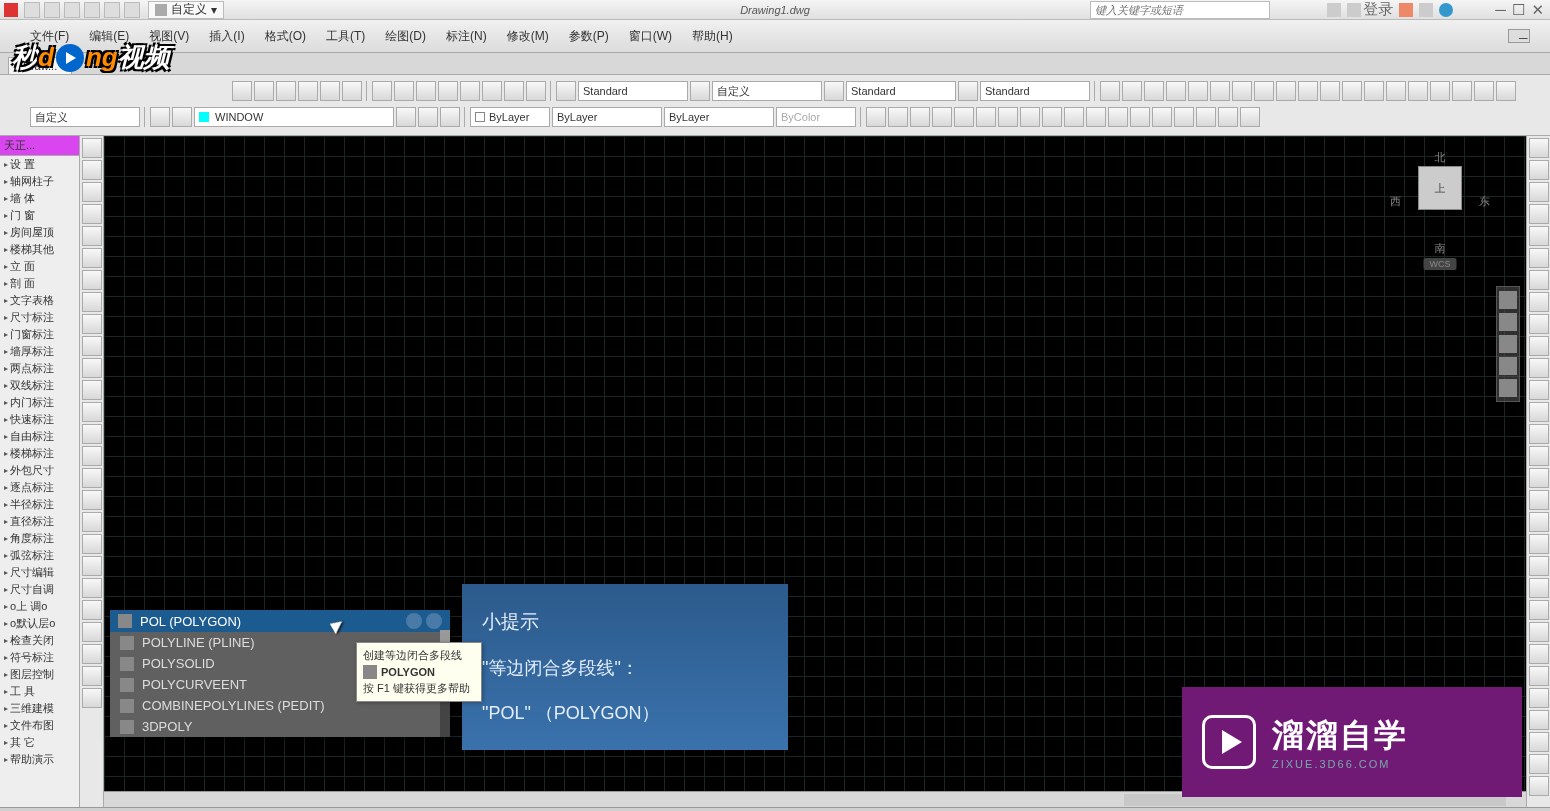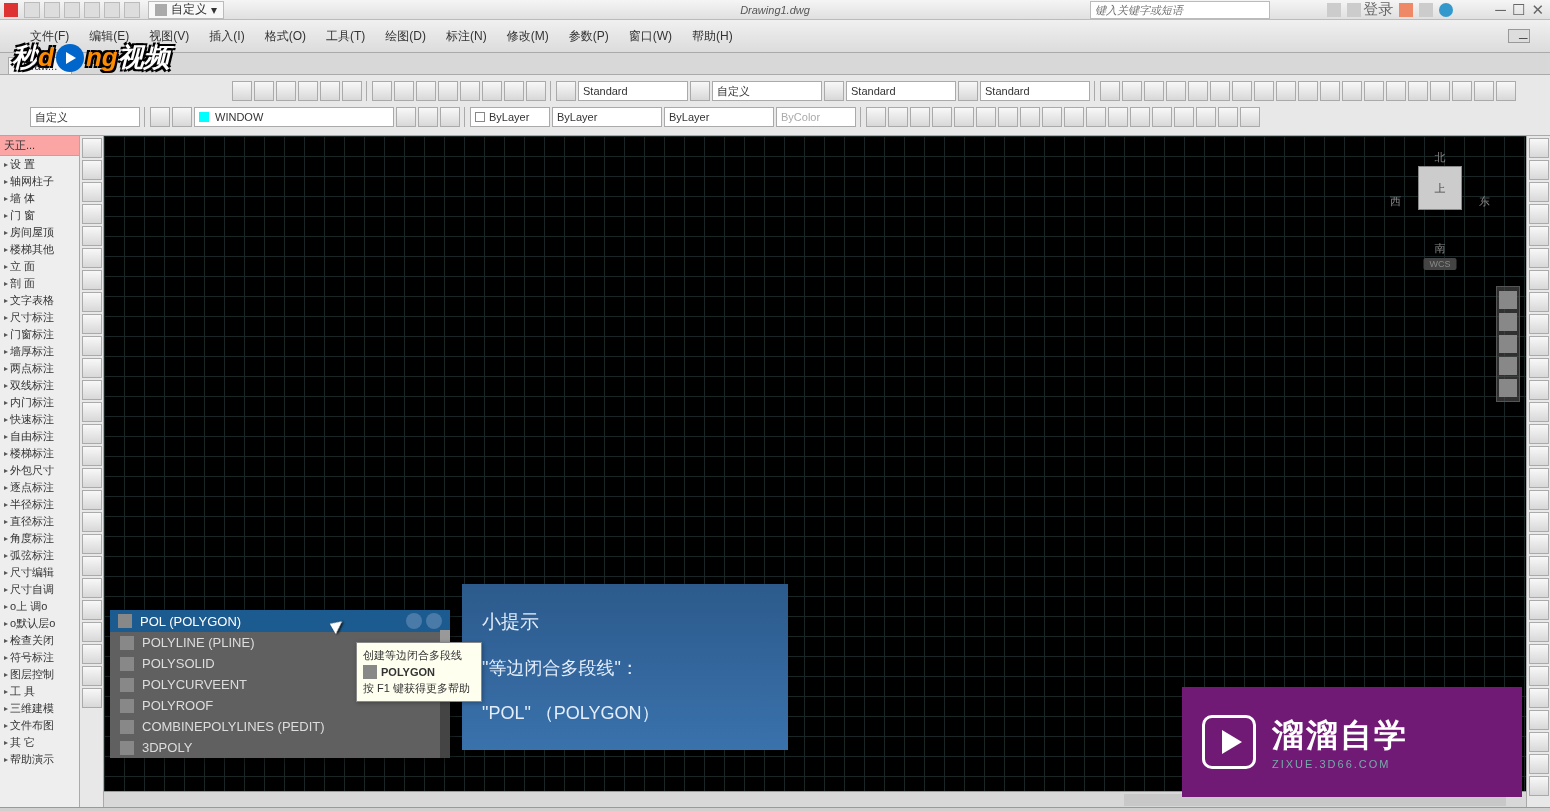--- a/index.html
+++ b/index.html
@@ -38,21 +38,21 @@
 .tb-row { display:flex; align-items:center; gap:2px; height:24px; margin-bottom:2px;margin-left:24px; }
 .tb-icon { width:20px; height:20px; background:linear-gradient(#f8f8f8,#d8d8d8); border:1px solid #aaa; display:inline-block; }
 .tb-sep { width:2px; height:20px; border-left:1px solid #aaa; margin:0 2px; }
 .tb-sel { height:20px; border:1px solid #aaa; background:#fff; padding:0 4px; font-size:11px; display:inline-flex; align-items:center; min-width:80px; }
 .tb-sel.wide { min-width:110px; }
 .tb-sel.layer { min-width:200px; }
 
 
 .main { display:flex; height:calc(811px - 20px - 22px - 22px - 56px - 20px); }
 .left-panel { width:80px; background:#eee; border-right:1px solid #aaa; overflow:hidden; }
-.left-panel .hdr { font-size:11px; padding:2px 4px; background:#fca5a5; border-bottom:1px solid #aaa; }
+.left-panel .hdr { font-size:11px; padding:2px 4px; background:#d946ef; border-bottom:1px solid #aaa; }
 .left-panel .item { font-size:11px; padding:1px 4px; display:flex; align-items:center; gap:2px; white-space:nowrap; cursor:default; }
 .left-panel .item .arrow { font-size:8px; color:#555; }
 
 .vtool { width:24px; background:#e8e8e8; border-right:1px solid #aaa; display:flex; flex-direction:column; gap:2px; padding:2px; }
 .vtool span { width:20px; height:20px; background:linear-gradient(#f8f8f8,#d8d8d8); border:1px solid #aaa; display:block; }
 
 .canvas-wrap { flex:1; position:relative; background:#000; }
 .canvas { position:absolute; inset:0; background:#000; background-image:linear-gradient(#1a2526 1px,transparent 1px),linear-gradient(90deg,#1a2526 1px,transparent 1px); background-size:20px 20px; }
 
 
@@ -531,24 +531,20 @@
       <div class="row">
         <span class="ic"></span>
         <span>POLYSOLID</span>
       </div>
       <div class="row">
         <span class="ic"></span>
         <span>POLYCURVEENT</span>
       </div>
       <div class="row">
         <span class="ic"></span>
-        <span>POLYROOF</span>
-      </div>
-      <div class="row">
-        <span class="ic"></span>
         <span>COMBINEPOLYLINES (PEDIT)</span>
       </div>
       <div class="row">
         <span class="ic"></span>
         <span>3DPOLY</span>
       </div>
     </div>
   <div class="scroll">
       <div class="thumb"></div>
     </div>

